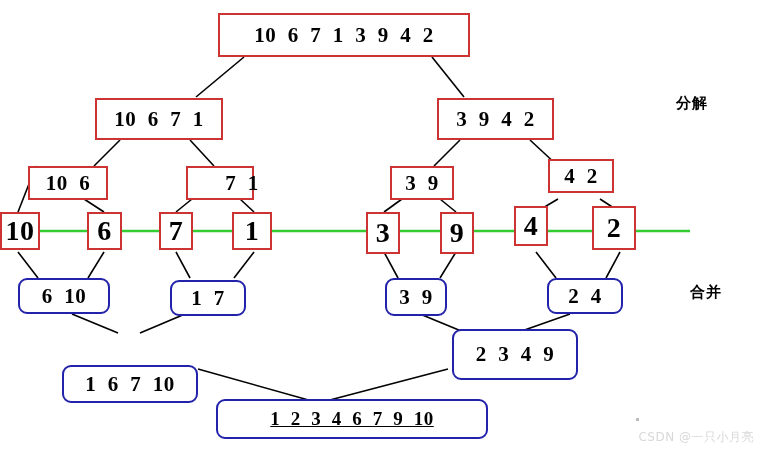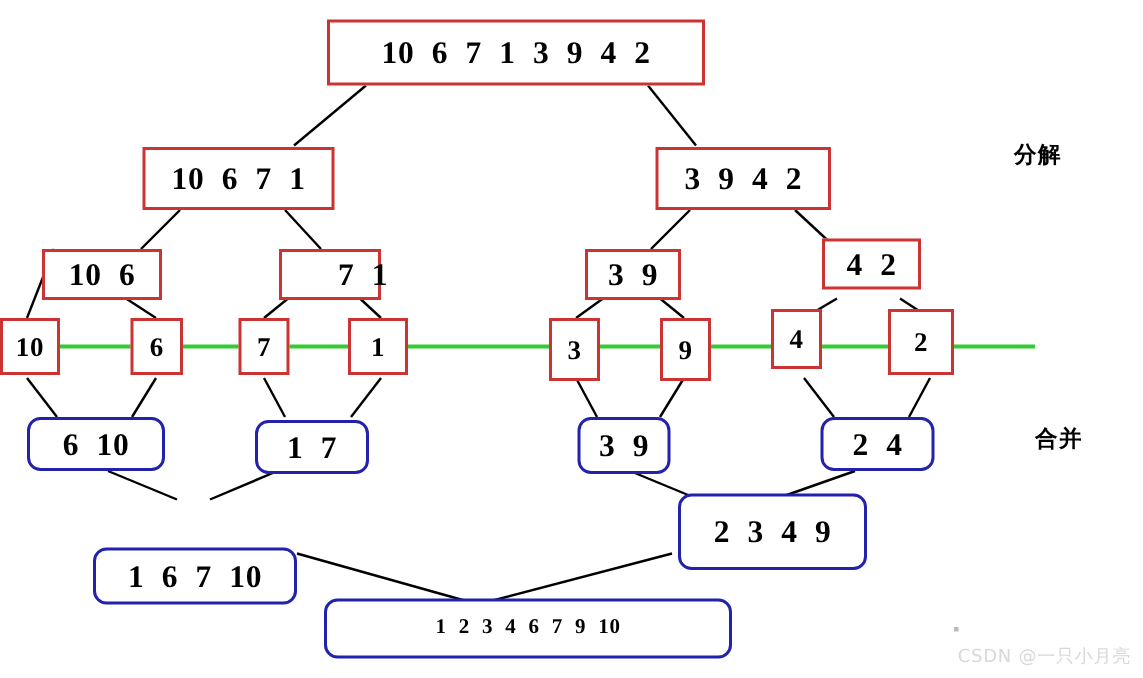--- a/index.html
+++ b/index.html
@@ -23,27 +23,27 @@
     font-weight:bold;
     color:#000000;
     white-space:pre;
     letter-spacing:0.5px;
   }
   .split{
     border:2px solid #cc3333;
     border-radius:0;
     font-size:21px;
   }
-  .split.leaf{font-size:18px;}
+  .split.leaf{font-size:28px;}
   .merge{
     border:2px solid #2222aa;
     border-radius:9px;
     font-size:21px;
   }
-  .merge.final{font-size:14px;}
+  .merge.final{font-size:19px;text-decoration:underline;}
 
   .side-label{
     position:absolute;
     font-family:"DejaVu Sans", sans-serif;
     font-weight:bold;
     font-size:15px;
     color:#000000;
     letter-spacing:1px;
   }
   .watermark{

